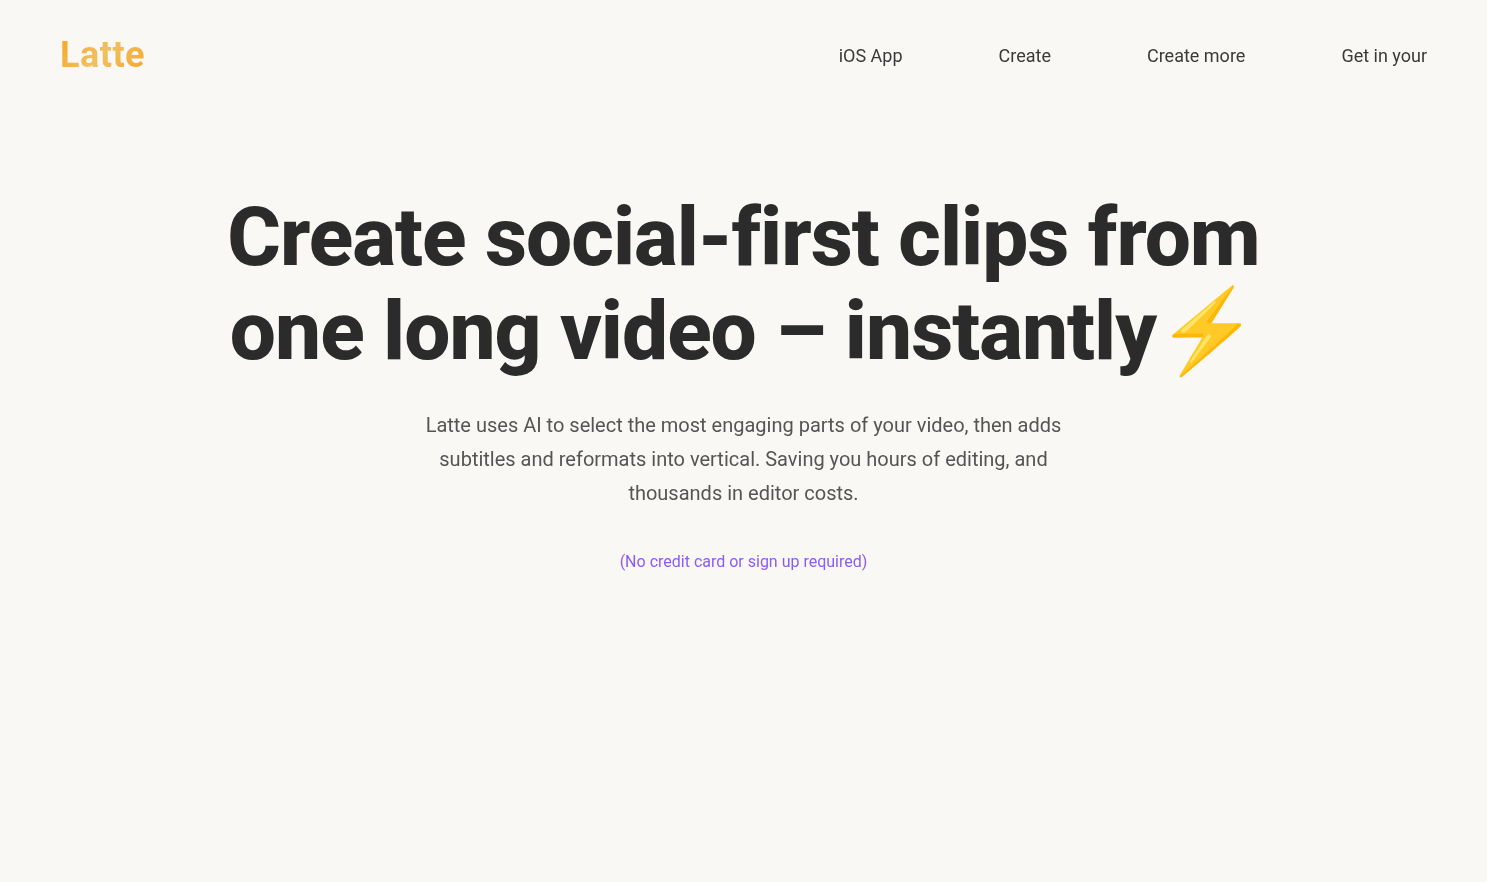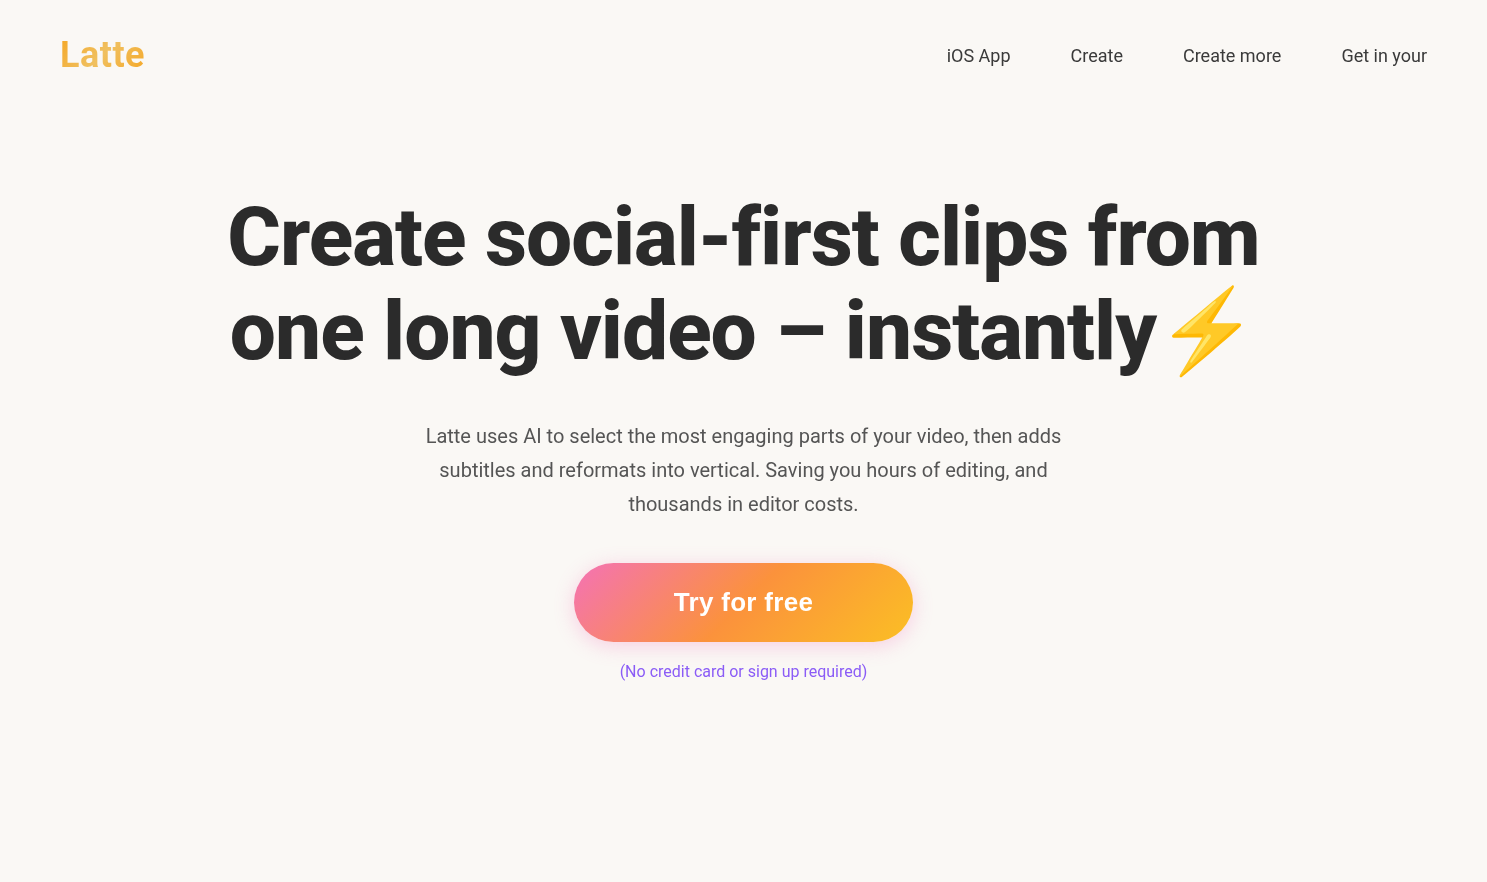--- a/index.html
+++ b/index.html
@@ -30,21 +30,21 @@
       background: linear-gradient(135deg, #f5a623, #f0c060, #f5a623);
       -webkit-background-clip: text;
       -webkit-text-fill-color: transparent;
       background-clip: text;
       letter-spacing: 0.5px;
     }
 
     nav {
       display: flex;
       align-items: center;
-      gap: 60px;
+      gap: 96px;
     }
 
     nav a {
       text-decoration: none;
       color: #3a3a3a;
       font-size: 18px;
       font-weight: 400;
       cursor: pointer;
     }
 
@@ -56,21 +56,21 @@
       padding: 80px 60px 60px;
       text-align: center;
     }
 
     .hero-headline {
       font-size: 82px;
       font-weight: 800;
       color: #2b2b2b;
       line-height: 1.15;
       max-width: 1100px;
-      margin-bottom: 40px;
+      margin-bottom: 29px;
       letter-spacing: -1px;
     }
 
     .lightning {
       display: inline-block;
       font-style: normal;
     }
 
     .hero-subtext {
       font-size: 20px;
@@ -114,15 +114,14 @@
     <a>Get in your</a>
   </nav>
 </header>
 
 <main>
   <h1 class="hero-headline">
     <span>Create social-first clips from</span><br>
     <span>one long video – instantly</span><span class="lightning">⚡</span>
   </h1>
   <p class="hero-subtext">Latte uses AI to select the most engaging parts of your video, then adds subtitles and reformats into vertical. Saving you hours of editing, and thousands in editor costs.</p>
-  <button class="cta-button">Try for free</button>
   <p class="no-cc">(No credit card or sign up required)</p>
 </main>
 
 </body></html>

